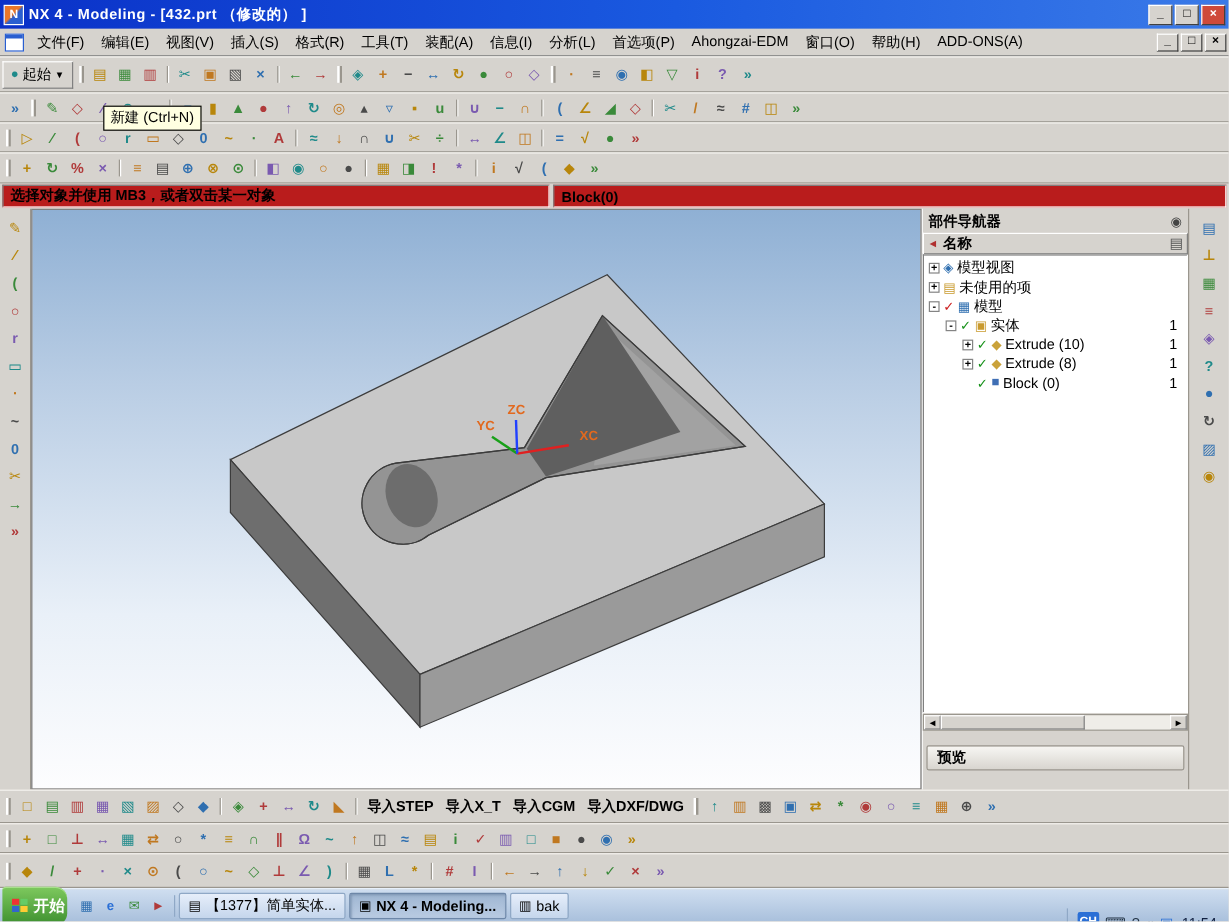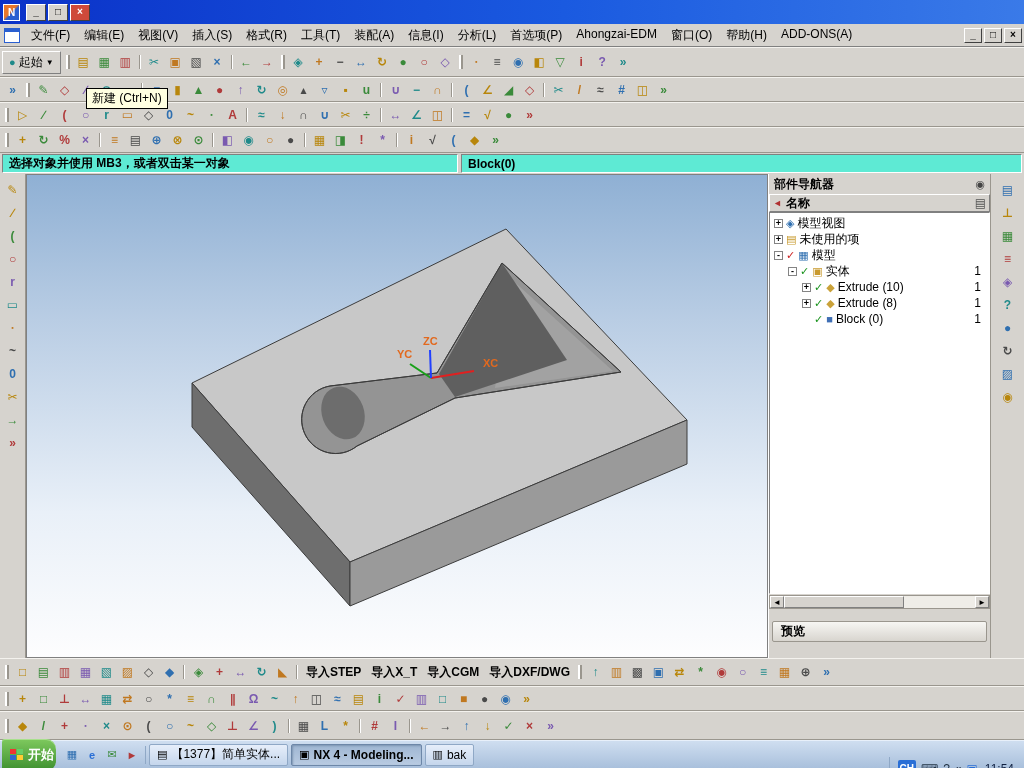--- a/index.html
+++ b/index.html
@@ -50,21 +50,21 @@
   .startbtn .orb { color:#1f8a8a; font-size:11px; }
   .startbtn .da { font-size:8px; }
 
   
   .tooltip { position:absolute; left:86px; top:88px; z-index:60; background:#ffffe1;
     border:1px solid #000; padding:1px 5px; font-size:12px; white-space:nowrap; }
 
   
   .promptbar { position:absolute; left:0; top:153px; width:1024px; height:21px; background:#d6d3ce;
     display:flex; align-items:stretch; padding:1px 2px; gap:3px; }
-  .pcell { border:1px solid; border-color:#808080 #fff #fff #808080; background:#5eead4;
+  .pcell { border:1px solid; border-color:#808080 #fff #fff #808080; background:#b91c1c;
     display:flex; align-items:center; padding:4px 6px; font-weight:bold; white-space:nowrap; overflow:hidden; }
   .pcell.msg { width:456px; } .pcell.sts { flex:1; }
 
   
   .main { position:absolute; left:0; top:174px; width:1024px; height:484px; display:flex; }
   .strip-v { background:#d6d3ce; display:flex; flex-direction:column; align-items:center; padding-top:4px; }
   .strip-v .tbi { margin:1px 0; }
   #leftstrip { width:26px; border-right:1px solid #9a968e; }
   #rightstrip { width:34px; border-left:1px solid #9a968e; }
 
@@ -128,20 +128,21 @@
   .trayico { font-size:12px; color:#234; }
   .clock { font-size:12px; color:#102040; padding-left:2px; }
 </style>
 </head>
 <body>
 
 <div class="screen">
 
   <div class="titlebar">
     <div class="app-ico">N</div>
+    <div class="ttl">NX 4 - Modeling - [432.prt （修改的） ]</div>
     <div class="winbtn">_</div>
     <div class="winbtn">□</div>
     <div class="winbtn close">×</div>
   </div>
 
   <div class="menubar">
     <div class="mdi-ico"></div>
     <div class="menu-items">
         <span class="mi">文件(F)</span>
         <span class="mi">编辑(E)</span>

